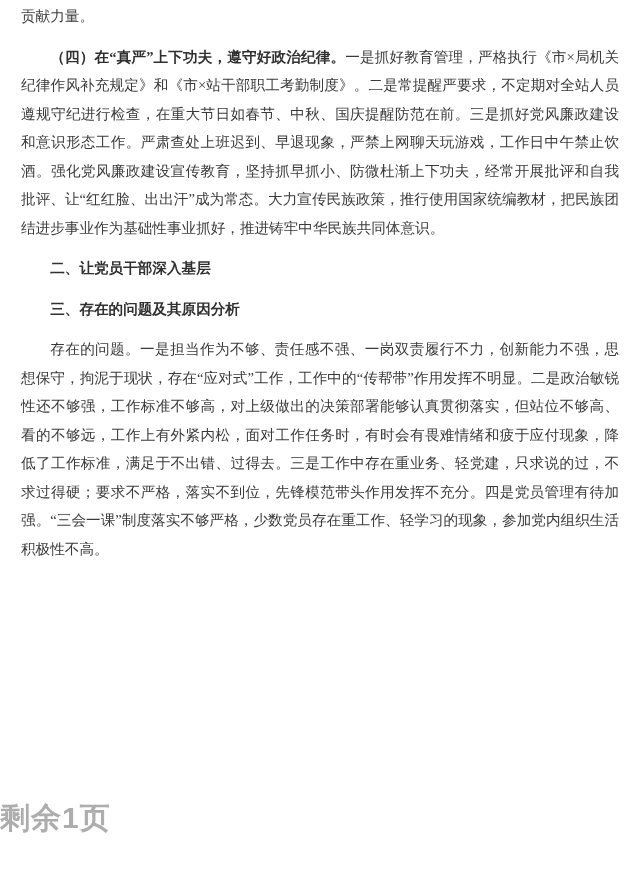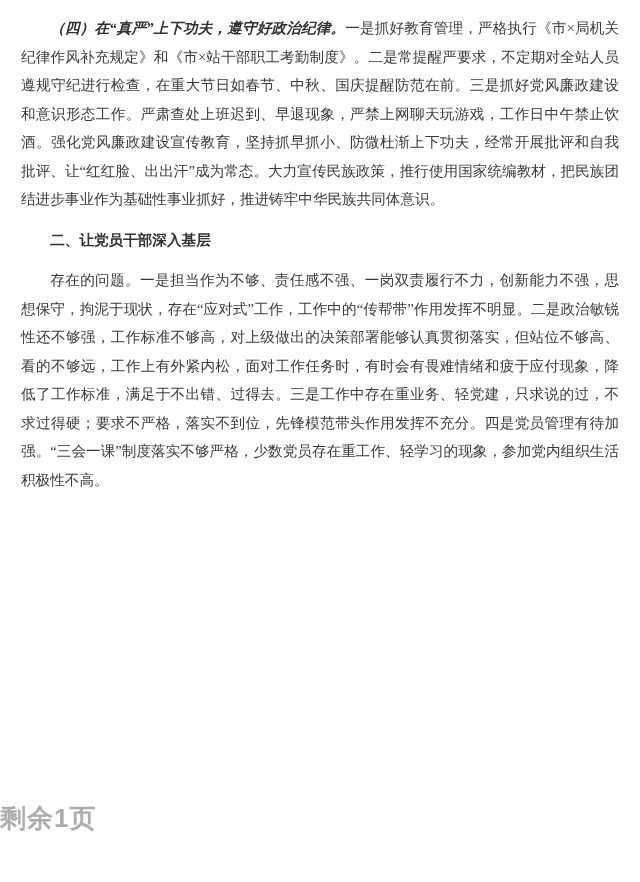--- a/index.html
+++ b/index.html
@@ -28,55 +28,56 @@
     text-indent: 2em;
     word-break: break-all;
   }
   .para.no-indent {
     text-indent: 0;
     margin-top: 0;
   }
   .para .lead-bold {
     font-weight: 700;
     color: #303030;
-    font-style: italic;
   }
   .para.heading {
     font-weight: 700;
     color: #303030;
   }
   .footer {
     position: absolute;
     left: 0;
     right: 0;
     top: 799px;
     display: flex;
     justify-content: flex-start;
     align-items: baseline;
     gap: 24px;
     font-family: "Liberation Sans", "DejaVu Sans", sans-serif;
     font-weight: 700;
-    font-size: 26px;
+    font-size: 30px;
     line-height: 38px;
     color: #adadad;
     letter-spacing: 1px;
   }
 </style>
 </head>
 <body>
 
 <div class="page">
   <div class="content">
 
+    <p class="para no-indent">贡献力量。</p>
 
     <p class="para"><span class="lead-bold">（四）在“真严”上下功夫，遵守好政治纪律。</span><span>一是抓好教育管理，严格执行《市×局机关纪律作风补充规定》和《市×站干部职工考勤制度》。二是常提醒严要求，不定期对全站人员遵规守纪进行检查，在重大节日如春节、中秋、国庆提醒防范在前。三是抓好党风廉政建设和意识形态工作。严肃查处上班迟到、早退现象，严禁上网聊天玩游戏，工作日中午禁止饮酒。强化党风廉政建设宣传教育，坚持抓早抓小、防微杜渐上下功夫，经常开展批评和自我批评、让“红红脸、出出汗”成为常态。大力宣传民族政策，推行使用国家统编教材，把民族团结进步事业作为基础性事业抓好，推进铸牢中华民族共同体意识。</span></p>
 
     <p class="para heading">二、让党员干部深入基层</p>
 
 
+    <p class="para heading">三、存在的问题及其原因分析</p>
 
     <p class="para">存在的问题。一是担当作为不够、责任感不强、一岗双责履行不力，创新能力不强，思想保守，拘泥于现状，存在“应对式”工作，工作中的“传帮带”作用发挥不明显。二是政治敏锐性还不够强，工作标准不够高，对上级做出的决策部署能够认真贯彻落实，但站位不够高、看的不够远，工作上有外紧内松，面对工作任务时，有时会有畏难情绪和疲于应付现象，降低了工作标准，满足于不出错、过得去。三是工作中存在重业务、轻党建，只求说的过，不求过得硬；要求不严格，落实不到位，先锋模范带头作用发挥不充分。四是党员管理有待加强。“三会一课”制度落实不够严格，少数党员存在重工作、轻学习的现象，参加党内组织生活积极性不高。</p>
 
   </div>
 
   <div class="footer">
     <span>剩余1页</span>
   </div>
 </div>
 

